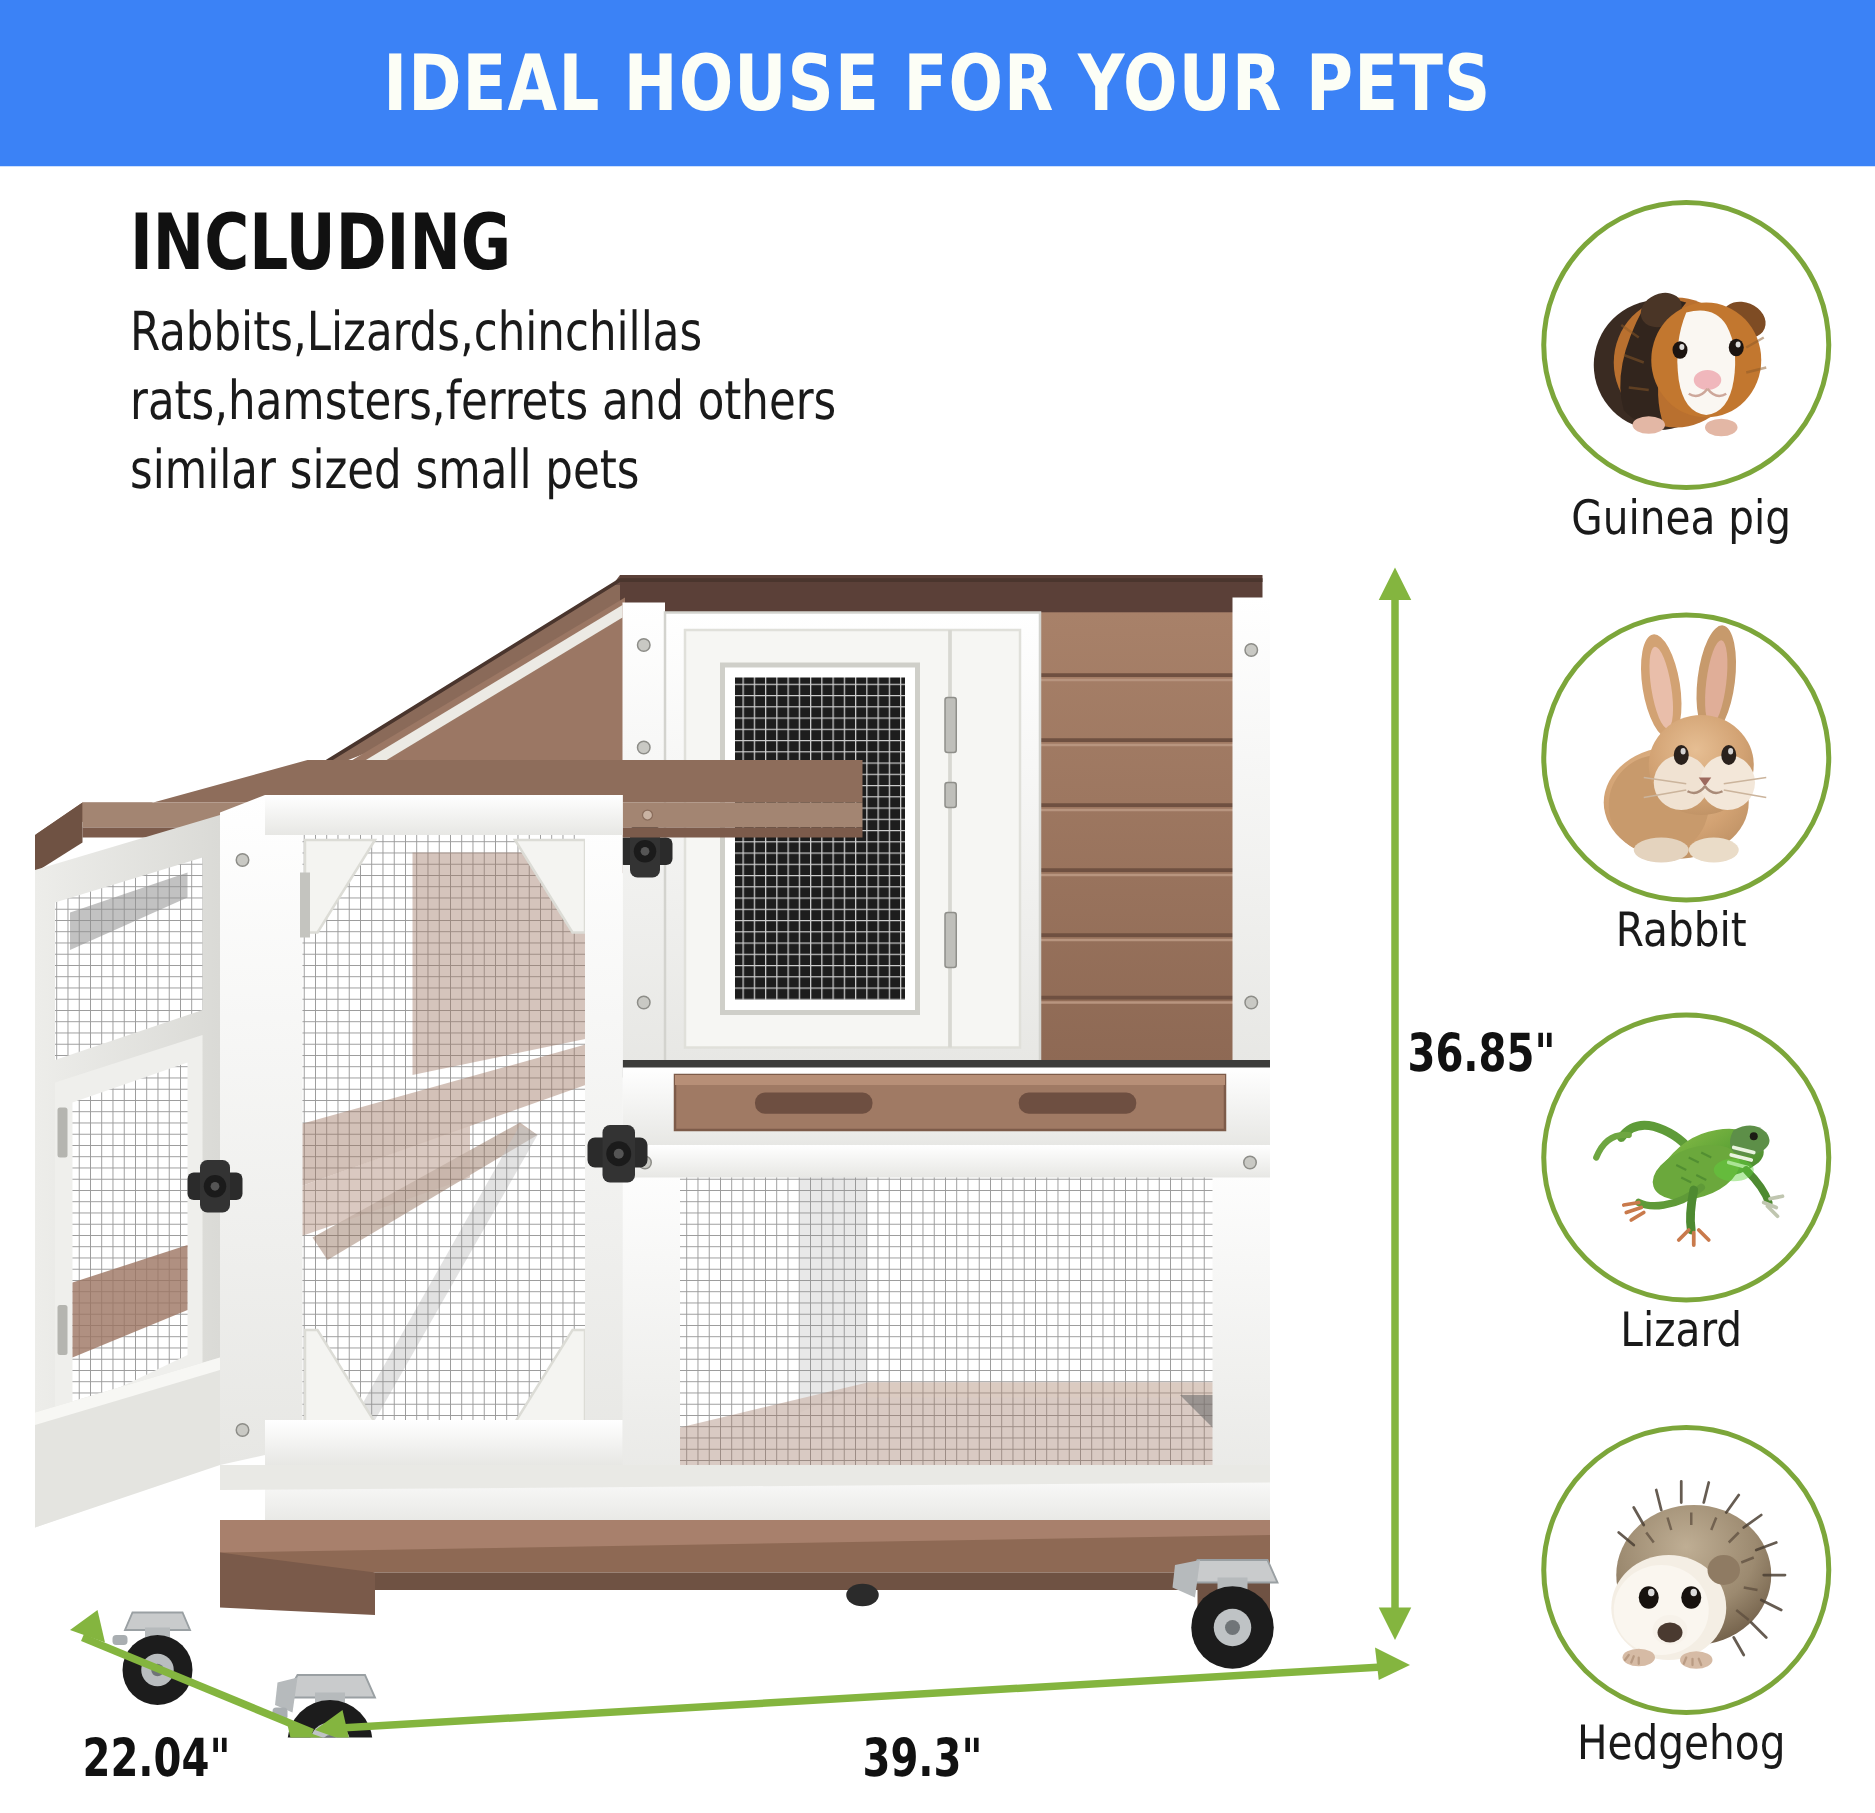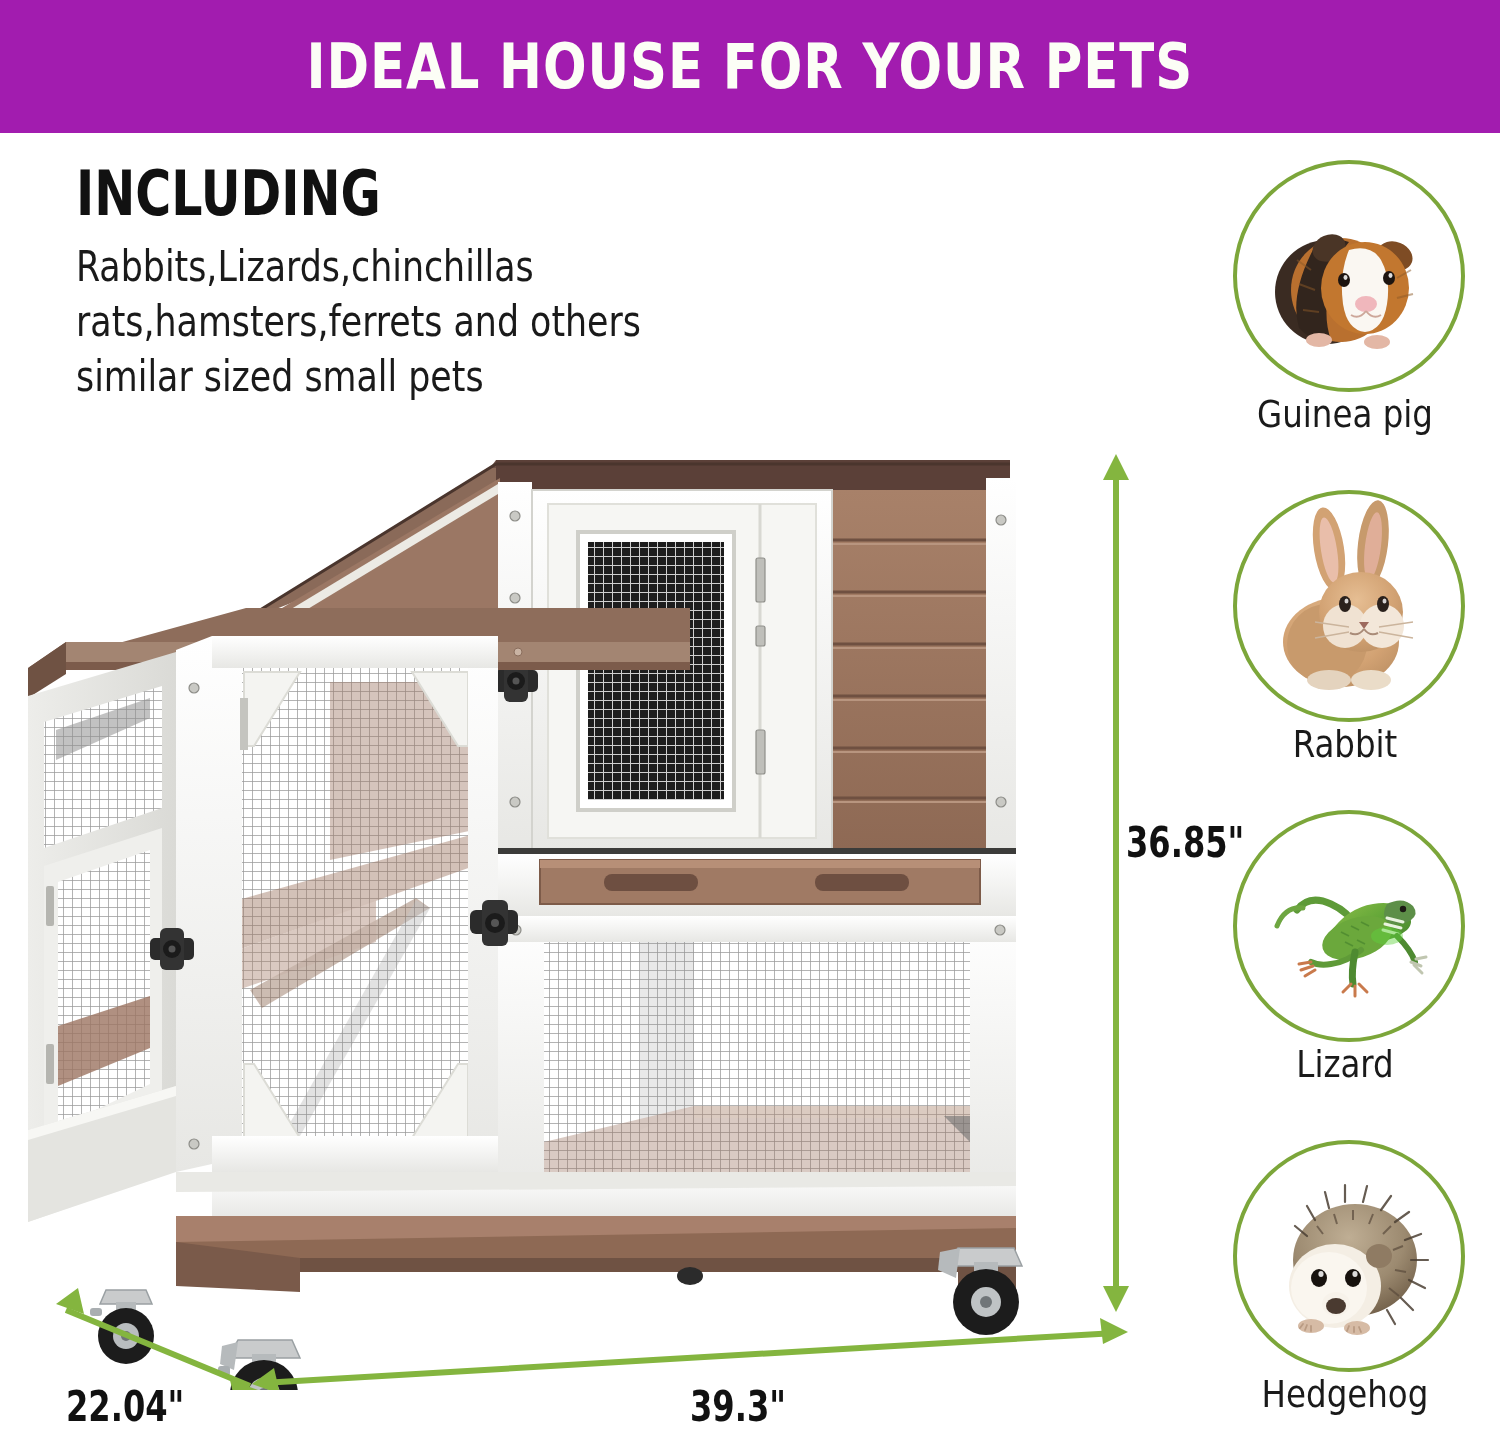--- a/index.html
+++ b/index.html
@@ -4,33 +4,33 @@
 <style>
   html,body{margin:0;padding:0;}
   body{
     width:1500px;height:1450px;background:#ffffff;
     font-family:"Liberation Sans",sans-serif;
     position:relative;overflow:hidden;
   }
   
   .banner{
     position:absolute;left:0;top:0;width:1500px;height:133px;
-    background:#a21caf;
+    background:#3b82f6;
     display:flex;align-items:center;justify-content:center;
   }
   .banner-title{
     color:#FCFEF6;
     font-family:"Liberation Sans Narrow","DejaVu Sans Condensed","Liberation Sans",sans-serif;
     font-size:62px;font-weight:bold;letter-spacing:1px;
     transform:scaleX(0.92);
     text-align:center;line-height:1;
     white-space:nowrap;
   }
   
-  .including-block{position:absolute;left:76px;top:162px;width:720px;}
+  .including-block{position:absolute;left:104px;top:162px;width:720px;}
   .including-head{
     font-family:"Liberation Sans Narrow","DejaVu Sans Condensed","Liberation Sans",sans-serif;
     font-size:62px;font-weight:bold;color:#111;line-height:1.02;
     transform:scaleX(0.88);transform-origin:left center;
     margin:0 0 14px 0;letter-spacing:0px;
   }
   .including-lines{
     font-family:"Liberation Sans Narrow","DejaVu Sans Condensed","Liberation Sans",sans-serif;
     font-size:43px;color:#1a1a1a;line-height:1.28;font-weight:400;
     transform:scaleX(0.9);transform-origin:left top;

